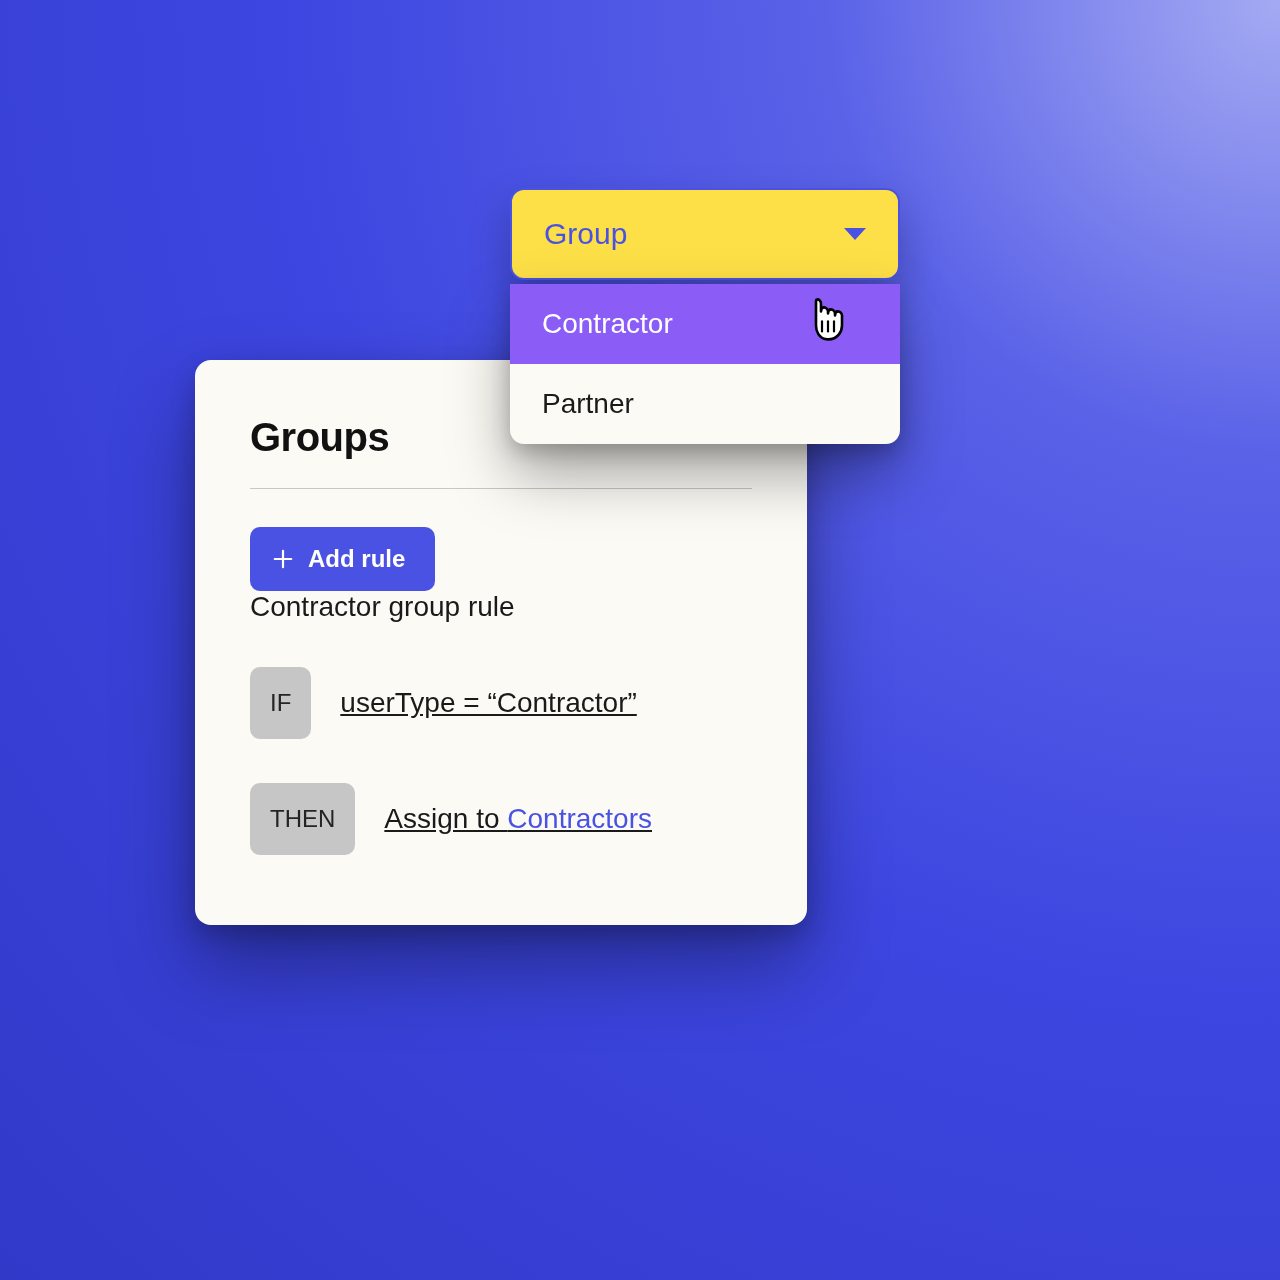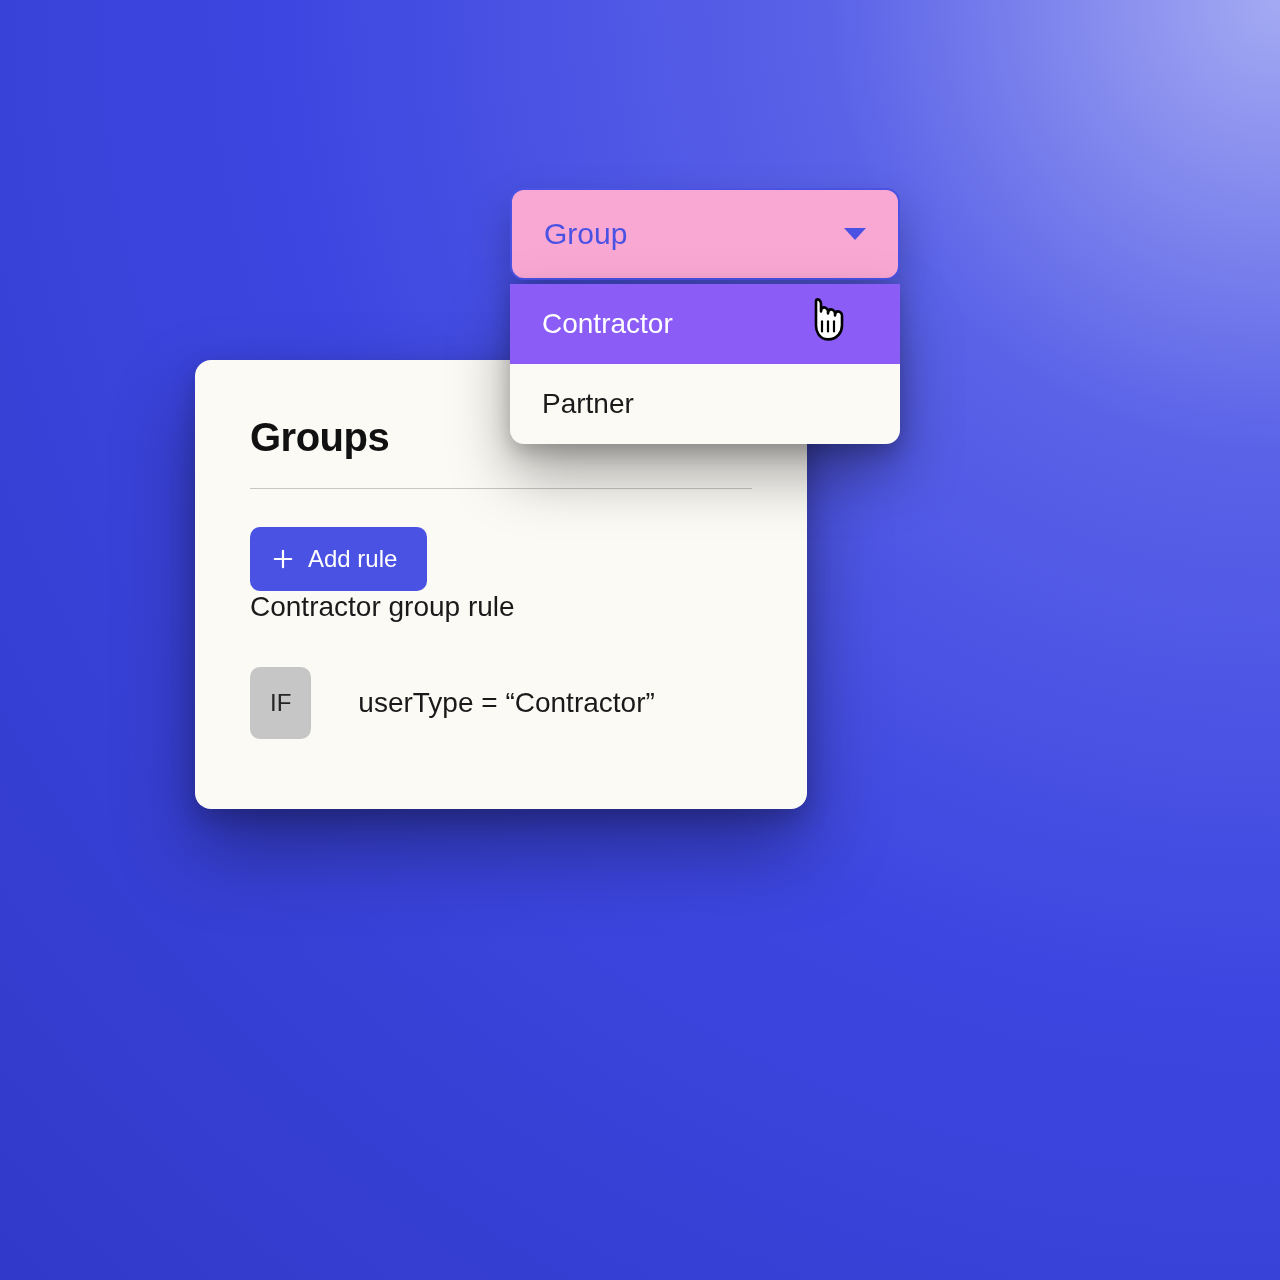--- a/index.html
+++ b/index.html
@@ -32,70 +32,71 @@
     border-top: 1px solid #c9c7c2;
     margin: 28px 0 38px 0;
   }
   .add-rule-btn {
     display: inline-flex;
     align-items: center;
     gap: 14px;
     background: #4a52e3;
     color: #fff;
     font-size: 24px;
-    font-weight: 400;
+    font-weight: 700;
     padding: 18px 30px 18px 22px;
     border-radius: 10px;
     cursor: pointer;
     border: none;
   }
   .plus-icon {
     width: 22px; height: 22px;
     display: inline-flex; align-items: center; justify-content: center;
   }
   .plus-icon svg { display: block; }
 
   .rule-title {
     font-size: 28px;
     font-weight: 400;
     color: #1a1a1a;
   }
   .rule-row {
     display: flex;
     align-items: center;
-    gap: 47px;
+    gap: 29px;
     margin-top: 44px;
   }
   .badge {
     background: #c6c6c6;
     color: #242424;
     font-size: 24px;
     font-weight: 400;
     padding: 22px 20px;
     border-radius: 10px;
     text-align: center;
     min-width: 60px;
   }
   .rule-text {
     font-size: 28px;
     color: #1a1a1a;
+    text-decoration: underline;
   }
   .link {
     color: #4a52e3;
     cursor: pointer;
   }
 
   
   .select-box {
     position: absolute;
     left: 510px;
     top: 188px;
     width: 390px;
     height: 92px;
-    background: #f9a8d4;
+    background: #fde047;
     border: 2.5px solid #4a52e3;
     border-radius: 14px;
     display: flex;
     align-items: center;
     justify-content: space-between;
     padding: 0 32px;
     cursor: pointer;
     box-shadow: 0 20px 40px rgba(0,0,0,0.25);
   }
   .select-label {
@@ -158,20 +159,26 @@
     <span>Add rule</span>
   </button>
 
   <div class="rule-title">Contractor group rule</div>
 
   <div class="rule-row">
     <div class="badge">IF</div>
     <div class="rule-text">userType = “Contractor”</div>
   </div>
 
+  <div class="rule-row">
+    <div class="badge">THEN</div>
+    <div class="rule-text">
+      <span>Assign to </span><span class="link">Contractors</span>
+    </div>
+  </div>
 </div>
 
 <div class="select-box">
   <span class="select-label">Group</span>
   <span class="caret"></span>
 </div>
 
 <div class="menu">
   <div class="menu-item hover">
     <span>Contractor</span>

